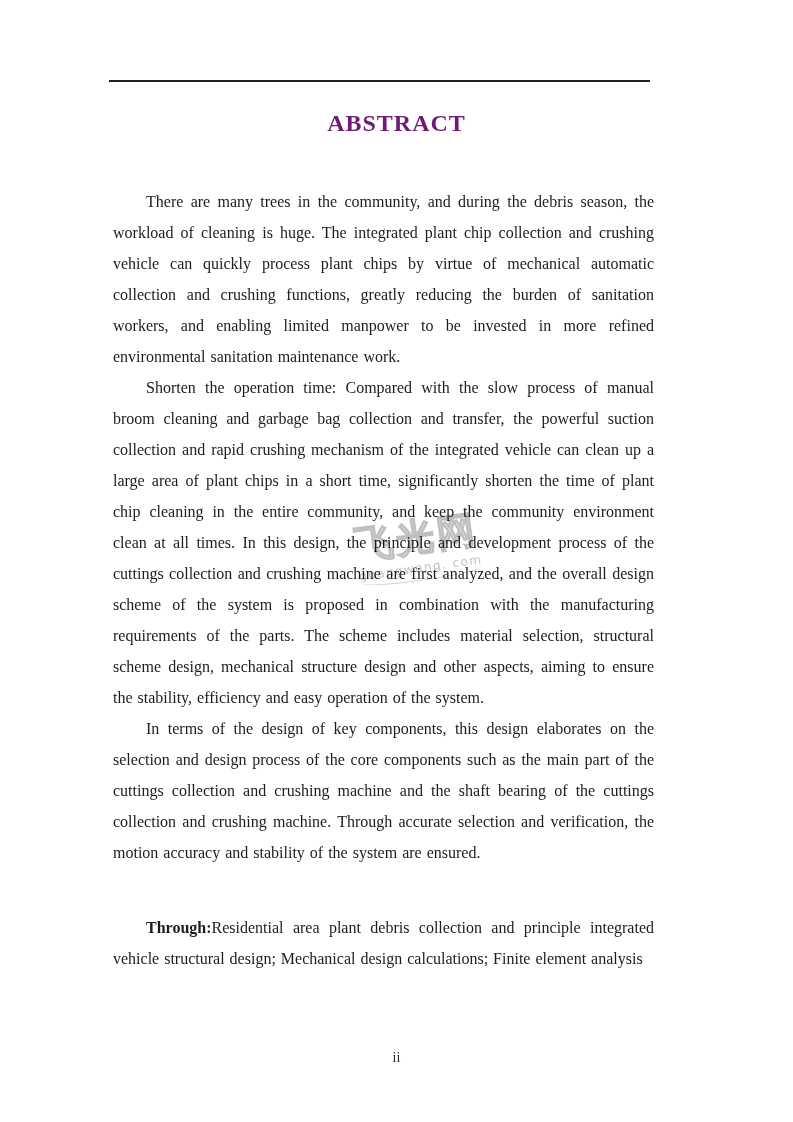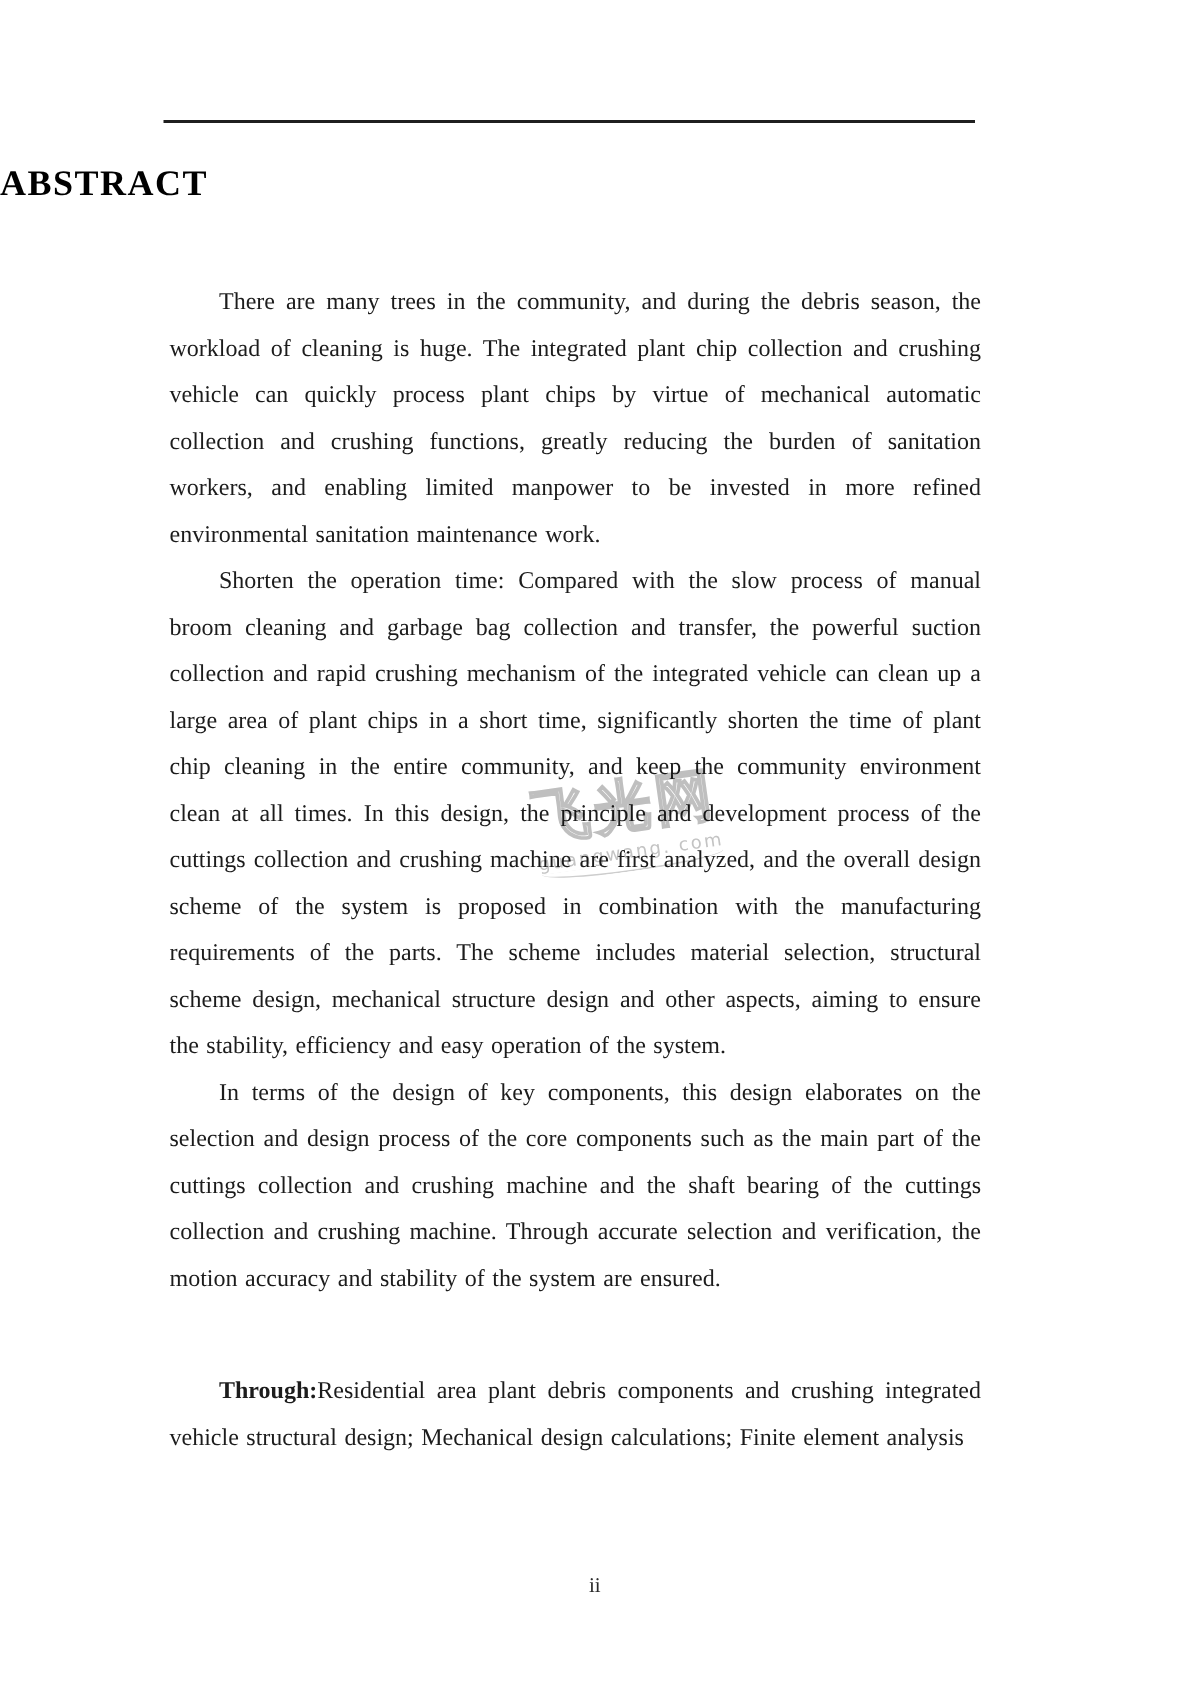--- a/index.html
+++ b/index.html
@@ -23,25 +23,25 @@
     width: 541px;
     height: 2px;
     background: #1f1f1f;
   }
   .title {
     position: absolute;
     top: 110px;
     left: 0;
     width: 100%;
     margin: 0;
-    text-align: left;
+    text-align: center;
     font-size: 24px;
     font-weight: bold;
     letter-spacing: 1px;
-    color: #000000;
+    color: #701a75;
   }
   .content {
     position: absolute;
     left: 113px;
     top: 186px;
     width: 541px;
     font-size: 16px;
     line-height: 31px;
     text-align: justify;
     z-index: 1;
@@ -107,21 +107,21 @@
 <div class="page">
 
   <div class="header-rule"></div>
 
   <h1 class="title">ABSTRACT</h1>
 
   <div class="content">
     <p class="para">There are many trees in the community, and during the debris season, the workload of cleaning is huge. The integrated plant chip collection and crushing vehicle can quickly process plant chips by virtue of mechanical automatic collection and crushing functions, greatly reducing the burden of sanitation workers, and enabling limited manpower to be invested in more refined environmental sanitation maintenance work.</p>
     <p class="para">Shorten the operation time: Compared with the slow process of manual broom cleaning and garbage bag collection and transfer, the powerful suction collection and rapid crushing mechanism of the integrated vehicle can clean up a large area of plant chips in a short time, significantly shorten the time of plant chip cleaning in the entire community, and keep the community environment clean at all times. In this design, the principle and development process of the cuttings collection and crushing machine are first analyzed, and the overall design scheme of the system is proposed in combination with the manufacturing requirements of the parts. The scheme includes material selection, structural scheme design, mechanical structure design and other aspects, aiming to ensure the stability, efficiency and easy operation of the system.</p>
     <p class="para">In terms of the design of key components, this design elaborates on the selection and design process of the core components such as the main part of the cuttings collection and crushing machine and the shaft bearing of the cuttings collection and crushing machine. Through accurate selection and verification, the motion accuracy and stability of the system are ensured.</p>
-    <p class="para keywords"><b>Through:</b><span>Residential area plant debris components and crushing integrated vehicle structural design; Mechanical design calculations; Finite element analysis</span></p>
+    <p class="para keywords"><b>Through:</b><span>Residential area plant debris collection and principle integrated vehicle structural design; Mechanical design calculations; Finite element analysis</span></p>
   </div>
 
   <div class="watermark">
     <div class="wm-main">飞光网</div>
     <div class="wm-sub">guangwang. com</div>
     <div class="wm-underline"></div>
   </div>
 
   <div class="page-number">ii</div>
 

